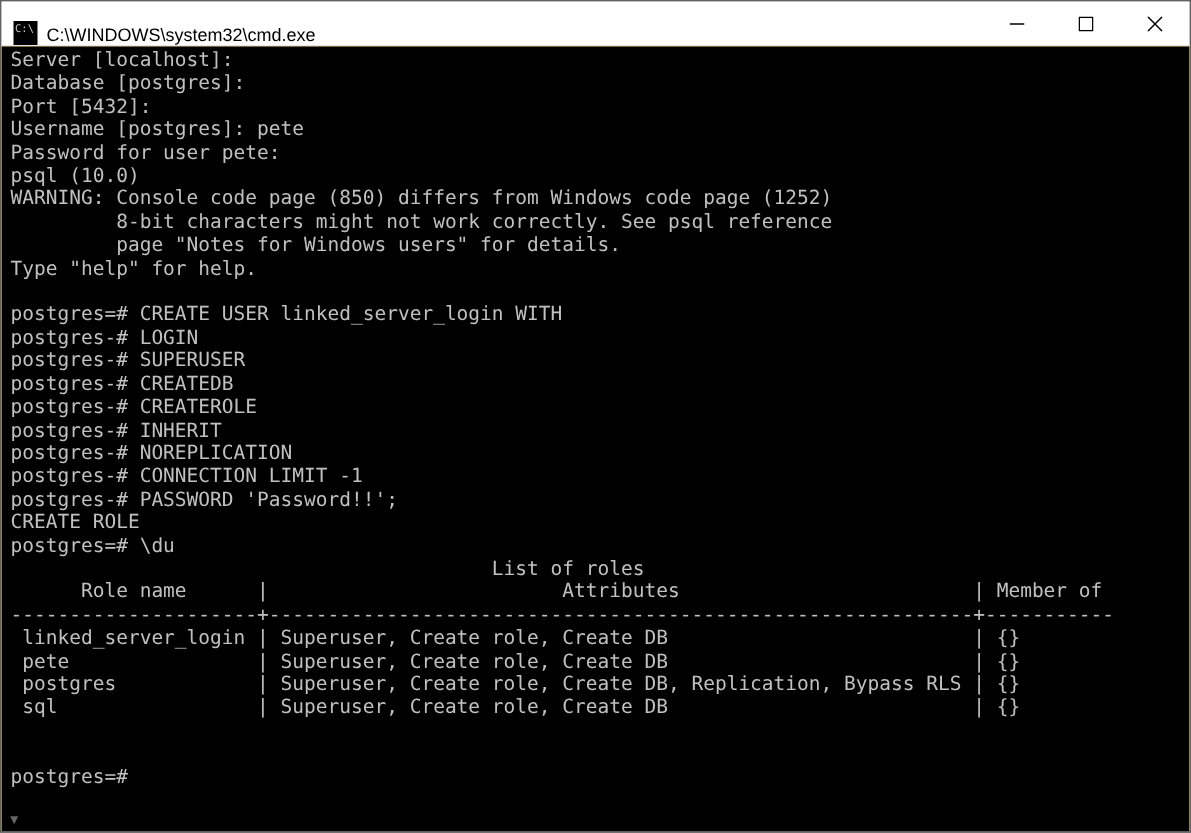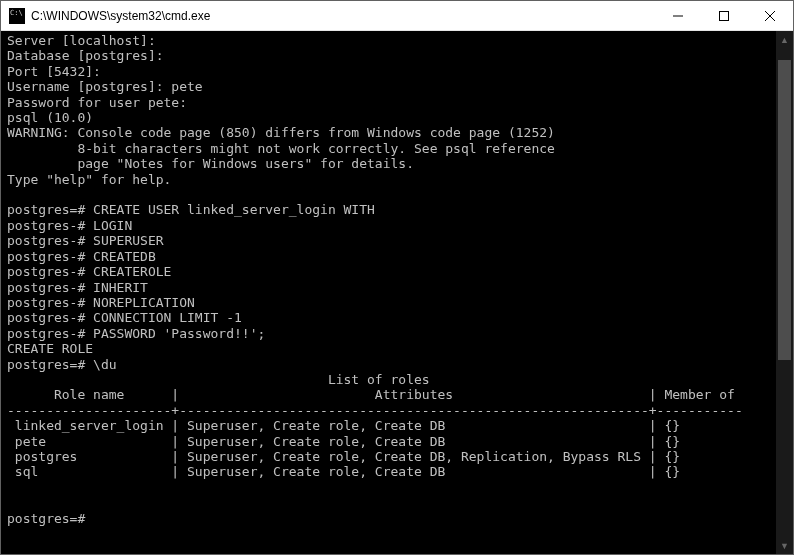--- a/index.html
+++ b/index.html
@@ -8,21 +8,21 @@
       height: 555px;
       background: #fff;
       font-family: "Segoe UI", Tahoma, sans-serif;
       overflow: hidden;
       border: 1px solid #616161;
     }
     .titlebar {
       height: 30px;
       background: #ffffff;
       display: flex;
-      align-items: center;
+      align-items: flex-end;
       border-bottom: 1px solid #e5e5e5;
     }
     .titlebar-icon {
       width: 16px;
       height: 16px;
       margin-left: 8px;
       background: #000;
       position: relative;
     }
     .titlebar-icon::after {
@@ -51,20 +51,21 @@
       align-items: center;
       justify-content: center;
       cursor: pointer;
     }
     .titlebar-btn svg { width: 10px; height: 10px; }
     .terminal-wrap {
       height: calc(555px - 32px);
       background: #eab308;
       position: relative;
       display: flex;
+      flex-direction: column;
     }
     .terminal {
       flex: 1;
       background: #000;
       color: #c0c0c0;
       font-family: Consolas, "Lucida Console", monospace;
       font-size: 13px;
       line-height: 15.4px;
       padding: 2px 0 2px 6px;
       white-space: pre;

